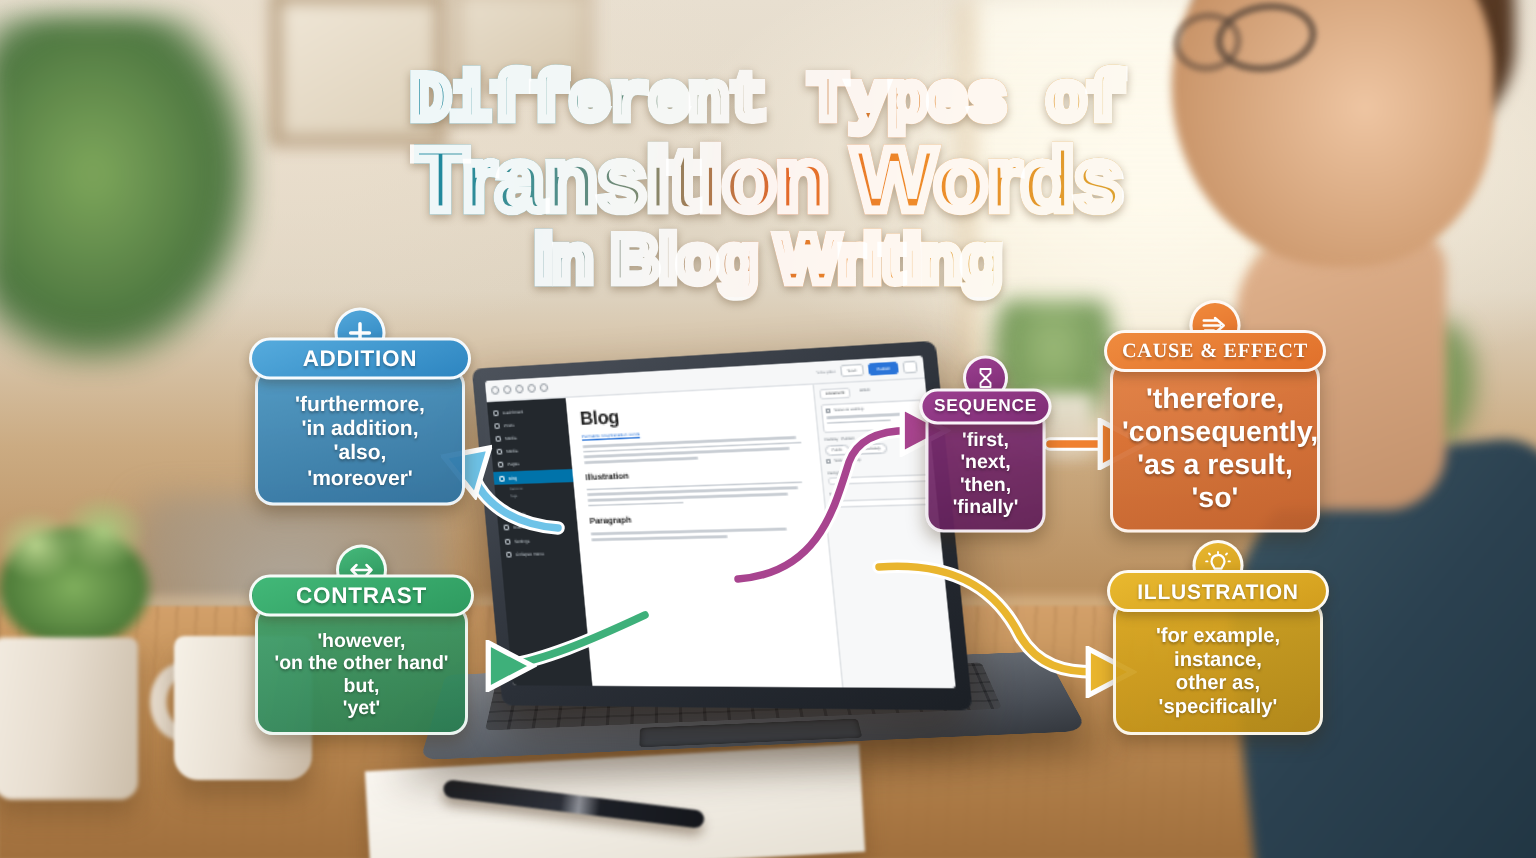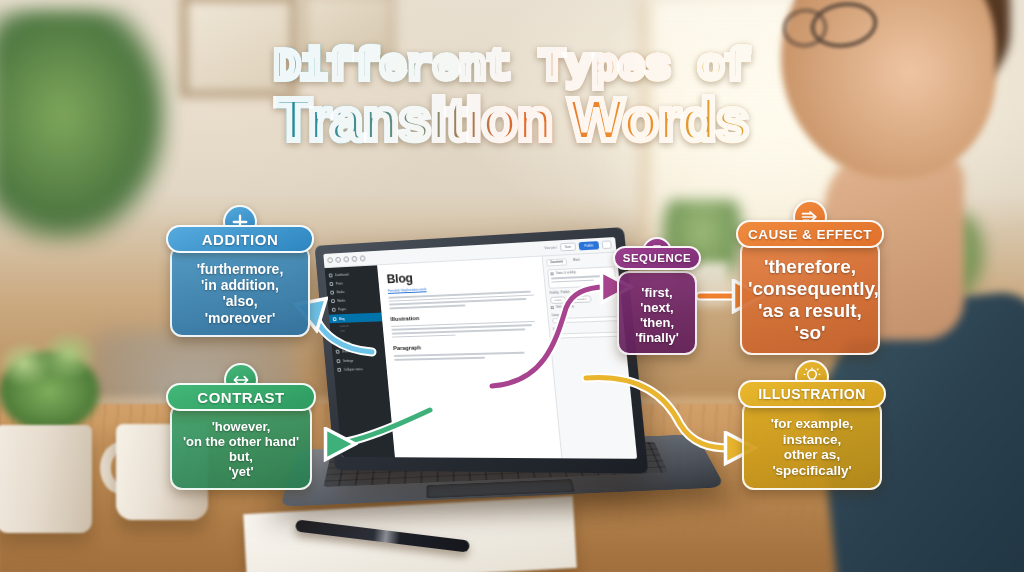--- a/index.html
+++ b/index.html
@@ -289,21 +289,21 @@
   .c-blue   .card-icon{ background:linear-gradient(160deg,#54a8db,#2a82bd);}
   .c-blue   .card-head{ background:linear-gradient(160deg,#56abdd,#2d85c0);}
   .c-blue   .card-body{ background:linear-gradient(165deg,rgba(72,151,198,.93),rgba(43,112,160,.93));}
   .c-green  .card-icon{ background:linear-gradient(160deg,#45b87a,#2a9159);}
   .c-green  .card-head{ background:linear-gradient(160deg,#42b878,#2e9a5f);}
   .c-green  .card-body{ background:linear-gradient(165deg,rgba(60,160,106,.92),rgba(40,124,80,.92));}
   .c-purple .card-icon{ background:linear-gradient(160deg,#9b3f90,#7b2b72);}
   .c-purple .card-head{ background:linear-gradient(160deg,#9c3f90,#7d2d74);}
   .c-purple .card-body{ background:linear-gradient(165deg,rgba(126,46,115,.94),rgba(96,32,88,.94));}
   .c-orange .card-icon{ background:linear-gradient(160deg,#f08a3c,#e2702a);}
-  .c-orange .card-head{ background:linear-gradient(160deg,#ef8b3e,#e0702b);}
+  .c-orange .card-head{ background:linear-gradient(160deg,#ef8b3e,#e0702b);font-family:Liberation Serif, serif;}
   .c-orange .card-body{ background:linear-gradient(165deg,rgba(226,124,62,.93),rgba(196,96,42,.93));}
   .c-gold   .card-icon{ background:linear-gradient(160deg,#e8b730,#d09c1c);}
   .c-gold   .card-head{ background:linear-gradient(160deg,#e9b92f,#d19d1d);}
   .c-gold   .card-body{ background:linear-gradient(165deg,rgba(218,169,33,.93),rgba(188,141,22,.93));}
 
   .icon-svg { width:20px; height:20px; }
 </style>
 </head>
 <body>
 
@@ -507,20 +507,21 @@
 
     <g>
       <path d="M586,378 C640,374 666,396 680,424 C692,444 710,448 730,448" fill="none" stroke="#ffffff" stroke-width="9" stroke-linecap="round"></path>
       <path d="M586,378 C640,374 666,396 680,424 C692,444 710,448 730,448" fill="none" stroke="#e9b52e" stroke-width="5" stroke-linecap="round" marker-end="url(#mR-gold)"></path>
     </g>
   </svg>
 
   <div class="title">
     <span class="t-line t1"><span class="grad1">Different Types of</span></span>
     <span class="t-line t2"><span class="grad2">Transition Words</span></span>
+    <span class="t-line t3"><span class="grad3">in Blog Writing</span></span>
   </div>
 
   <div class="card c-blue" style="left:166px; top:205px; width:148px;">
     <div class="card-icon">
       <svg class="icon-svg" viewBox="0 0 24 24" aria-hidden="true">
         <path d="M12 4.5V19.5M4.5 12H19.5" stroke="#ffffff" stroke-width="2.8" stroke-linecap="round"></path>
       </svg>
     </div>
     <div class="card-head">ADDITION</div>
     <div class="card-body">
@@ -545,21 +546,21 @@
       <div>'yet'</div>
     </div>
   </div>
 
   <div class="card c-purple" style="left:613px; top:237px; width:88px;">
     <div class="card-icon" style="width:30px;height:30px">
       <svg style="width:16px;height:16px" viewBox="0 0 24 24" aria-hidden="true">
         <path d="M7 3H17M7 21H17M7 3V7L12 12L7 17V21M17 3V7L12 12L17 17V21" stroke="#ffffff" stroke-width="1.9" stroke-linecap="round" stroke-linejoin="round" fill="none"></path>
       </svg>
     </div>
-    <div class="card-head" style="top:9px;height:24px;font-size:11.5px">SEQUENCE</div>
+    <div class="card-head" style="top:22px;height:24px;font-size:11.5px">SEQUENCE</div>
     <div class="card-body" style="top:34px;font-size:13px;padding:12px 4px 8px">
       <div>'first,</div>
       <div>'next,</div>
       <div>'then,</div>
       <div>'finally'</div>
     </div>
   </div>
 
   <div class="card c-orange" style="left:736px; top:200px; width:148px;">
     <div class="card-icon">

